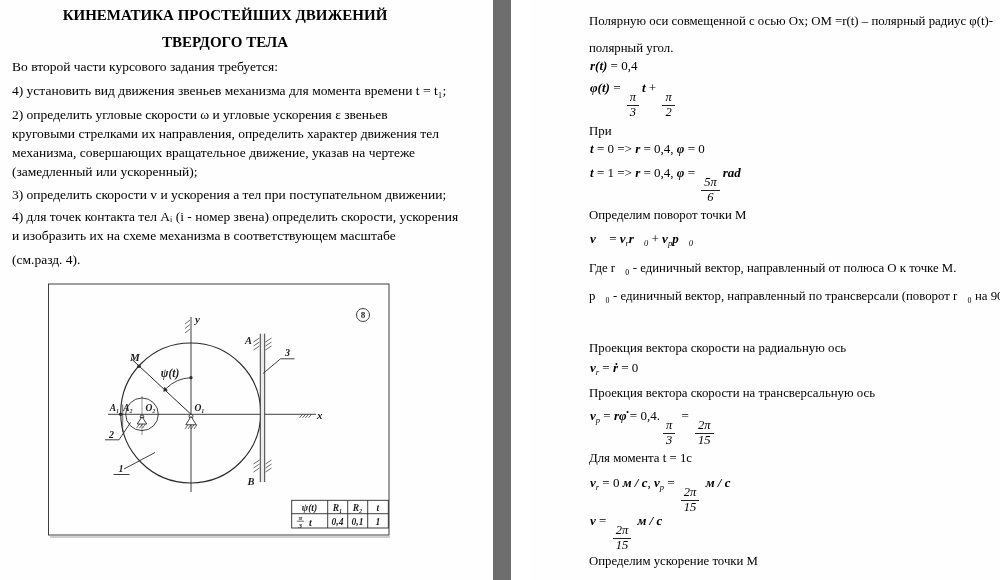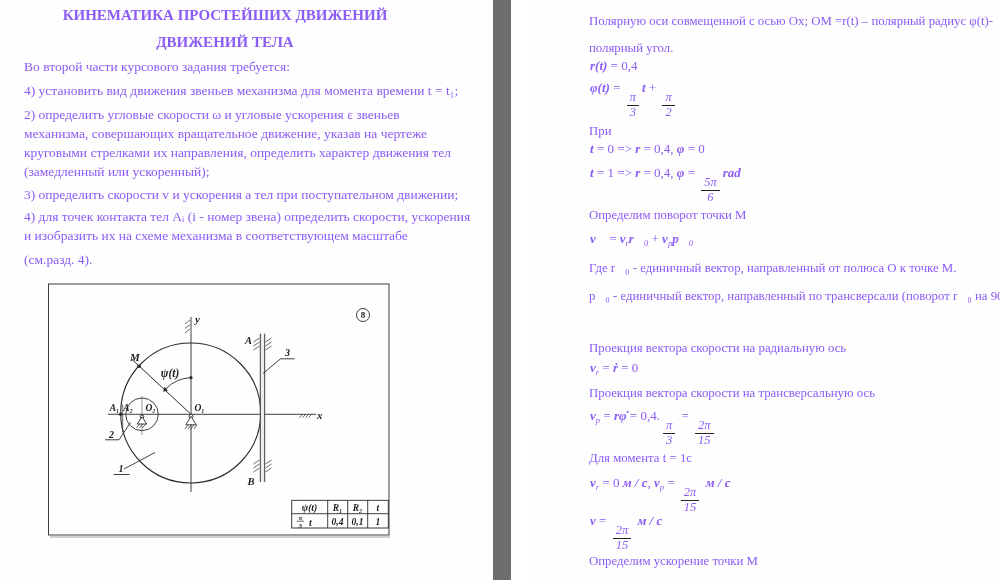--- a/index.html
+++ b/index.html
@@ -1,23 +1,23 @@
 <!DOCTYPE html>
 <html><head>
 <meta charset="utf-8">
 <style>
   html,body{margin:0;padding:0;background:#ffffff;}
   .screen{position:relative;width:1000px;height:580px;overflow:hidden;
-          font-family:"Liberation Serif","DejaVu Serif",serif;color:#8b5cf6;background:#fff;}
+          font-family:"Liberation Serif","DejaVu Serif",serif;color:#000000;background:#fff;}
   .page{position:absolute;top:0;height:580px;background:#fefefe;}
   .page-left{left:0;width:493px;}
   .page-right{left:530px;width:489px;}
   .divider{position:absolute;left:493px;top:0;width:18px;height:580px;background:#6e6e6e;}
   .title{position:absolute;left:0;width:450px;text-align:center;font-weight:bold;font-size:15px;}
-  .para{position:absolute;left:24px;width:480px;font-size:13.5px;}
+  .para{position:absolute;left:12px;width:480px;font-size:13.5px;}
   .para .ln{white-space:nowrap;line-height:19px;}
   .rp{position:absolute;left:59px;width:425px;font-size:12.8px;}
   .rp .ln{white-space:nowrap;line-height:26.5px;}
   .fline{position:absolute;left:60px;white-space:nowrap;font-size:13px;}
   .tk-n{font-style:normal;}
   .tk-i{font-style:italic;font-weight:bold;}
   .tk-sub{font-style:italic;font-size:8.5px;vertical-align:-3px;letter-spacing:0;}
   .frac{display:inline-flex;flex-direction:column;align-items:center;vertical-align:-9px;
         margin:0 3px;line-height:1.1;font-style:italic;font-size:12.5px;}
   .fnum{border-bottom:1px solid #222;padding:0 3px 0 3px;}
@@ -25,34 +25,34 @@
   svg text{fill:#1d1d1d;}
   .figure{position:absolute;left:0;top:280px;}
 </style>
 </head>
 <body>
 
 <div class="screen">
 
   <div class="page page-left">
     <div class="title" style="top:7px">КИНЕМАТИКА ПРОСТЕЙШИХ ДВИЖЕНИЙ</div>
-    <div class="title" style="top:34px">ДВИЖЕНИЙ ТЕЛА</div>
+    <div class="title" style="top:34px">ТВЕРДОГО ТЕЛА</div>
 
     <div class="para" style="top:57px">
       <div class="ln">Во второй части курсового задания требуется:</div>
     </div>
 
     <div class="para" style="top:81px">
       <div class="ln">4) установить вид движения звеньев механизма для момента времени t = t₁;</div>
     </div>
 
     <div class="para" style="top:105px">
       <div class="ln">2) определить угловые скорости  ω  и угловые ускорения  ε  звеньев</div>
+      <div class="ln">круговыми стрелками их направления, определить характер движения тел</div>
       <div class="ln">механизма, совершающих вращательное движение, указав на чертеже</div>
-      <div class="ln">круговыми стрелками их направления, определить характер движения тел</div>
       <div class="ln">(замедленный или ускоренный);</div>
     </div>
 
     <div class="para" style="top:185px">
       <div class="ln">3) определить скорости v и ускорения а тел при поступательном движении;</div>
     </div>
 
     <div class="para" style="top:207px">
       <div class="ln">4) для точек контакта тел  Аᵢ  (i - номер звена) определить скорости, ускорения</div>
       <div class="ln">и изобразить их на схеме механизма в соответствующем масштабе</div>

